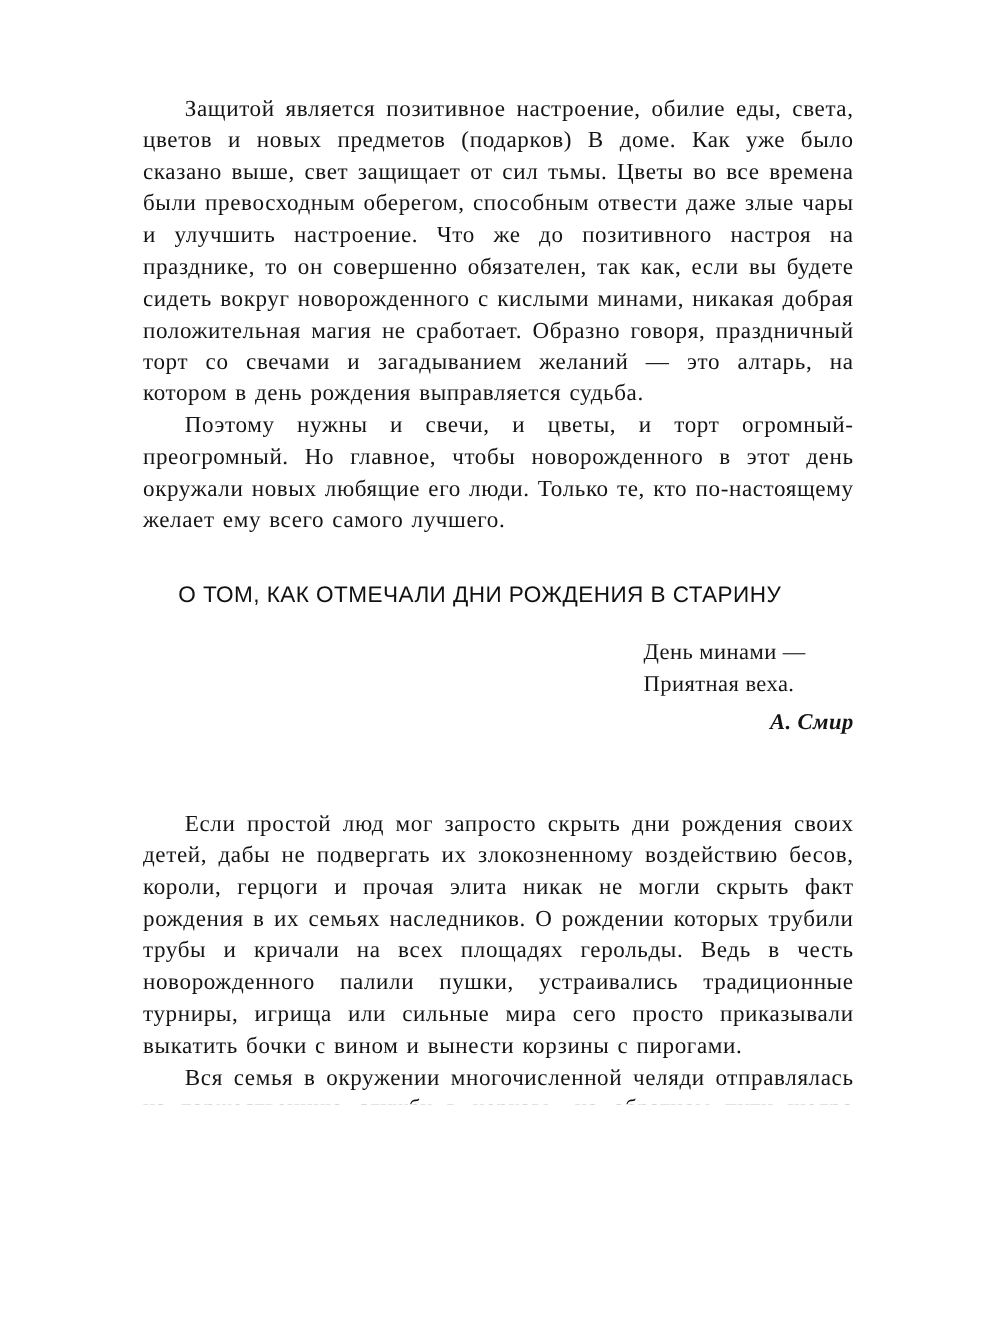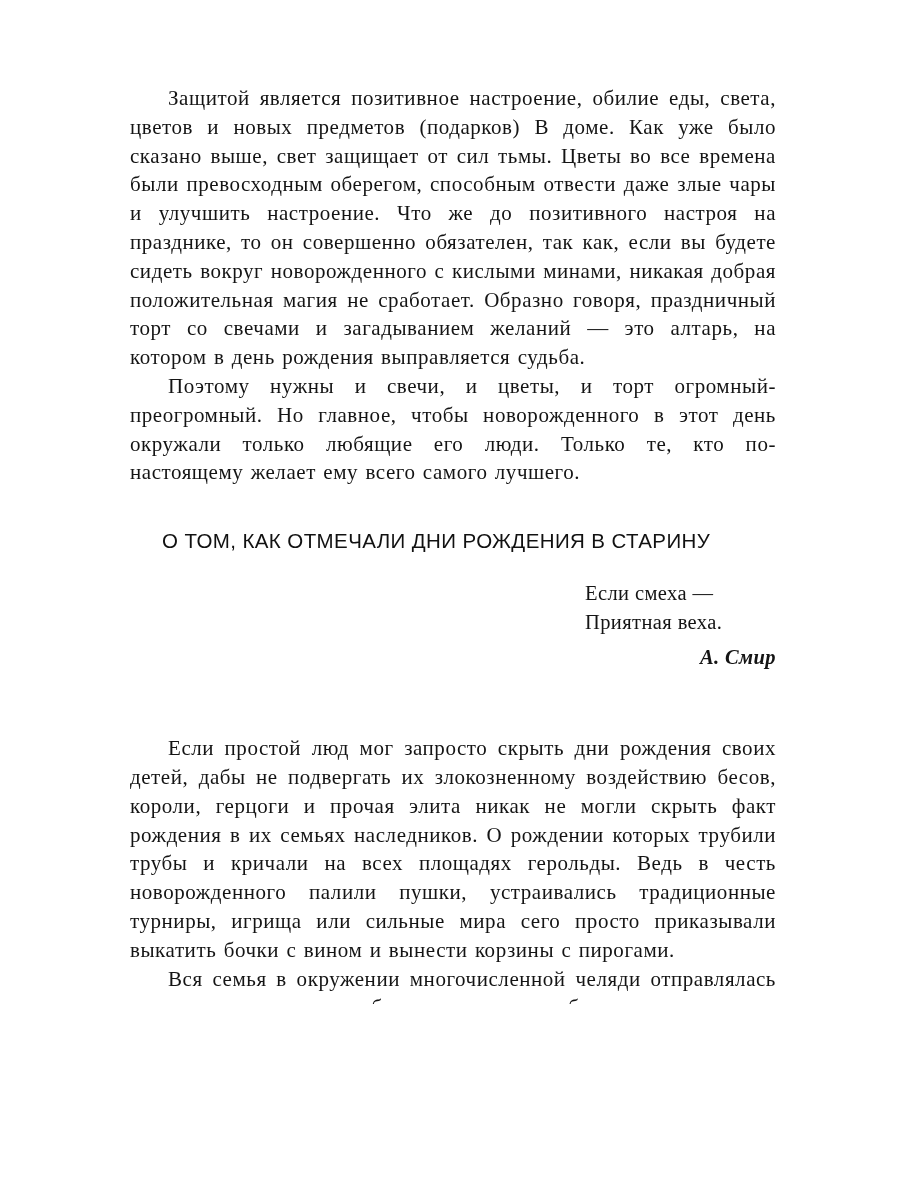--- a/index.html
+++ b/index.html
@@ -69,26 +69,26 @@
     margin-top: 28px;
   }
 </style>
 </head>
 <body>
 
 <div class="book-page">
   <div class="text-block">
 
     <p class="para">Защитой является позитивное настроение, обилие еды, света, цветов и новых предметов (подарков) В доме. Как уже было сказано выше, свет защищает от сил тьмы. Цветы во все времена были превосходным оберегом, способным отвести даже злые чары и улучшить настроение. Что же до позитивного настроя на празднике, то он совершенно обязателен, так как, если вы будете сидеть вокруг новорожденного с кислыми минами, никакая добрая положительная магия не сработает. Образно говоря, праздничный торт со свечами и загадыванием желаний — это алтарь, на котором в день рождения выправляется судьба.</p>
-    <p class="para">Поэтому нужны и свечи, и цветы, и торт огромный-преогромный. Но главное, чтобы новорожденного в этот день окружали только любящие его люди. Только те, кто по-настоящему желает ему всего самого лучшего.</p>
+    <p class="para">Поэтому нужны и свечи, и цветы, и торт огромный-преогромный. Но главное, чтобы новорожденного в этот день окружали новых любящие его люди. Только те, кто по-настоящему желает ему всего самого лучшего.</p>
 
     <h2 class="section-heading">О ТОМ, КАК ОТМЕЧАЛИ ДНИ РОЖДЕНИЯ В СТАРИНУ</h2>
 
     <div class="epigraph">
-      <div class="epigraph-line">Если смеха —</div>
+      <div class="epigraph-line">День минами —</div>
       <div class="epigraph-line">Приятная веха.</div>
     </div>
     <div class="epigraph-author">А. Смир</div>
 
     <p class="para after-epigraph">Если простой люд мог запросто скрыть дни рождения своих детей, дабы не подвергать их злокозненному воздействию бесов, короли, герцоги и прочая элита никак не могли скрыть факт рождения в их семьях наследников. О рождении которых трубили трубы и кричали на всех площадях герольды. Ведь в честь новорожденного палили пушки, устраивались традиционные турниры, игрища или сильные мира сего просто приказывали выкатить бочки с вином и вынести корзины с пирогами.</p>
     <p class="para">Вся семья в окружении многочисленной челяди отправлялась на торжественную службу в церковь, на обратном пути щедро одаривая милостыней нищих.</p>
 
   </div>
 
   <div class="page-number">10</div>

